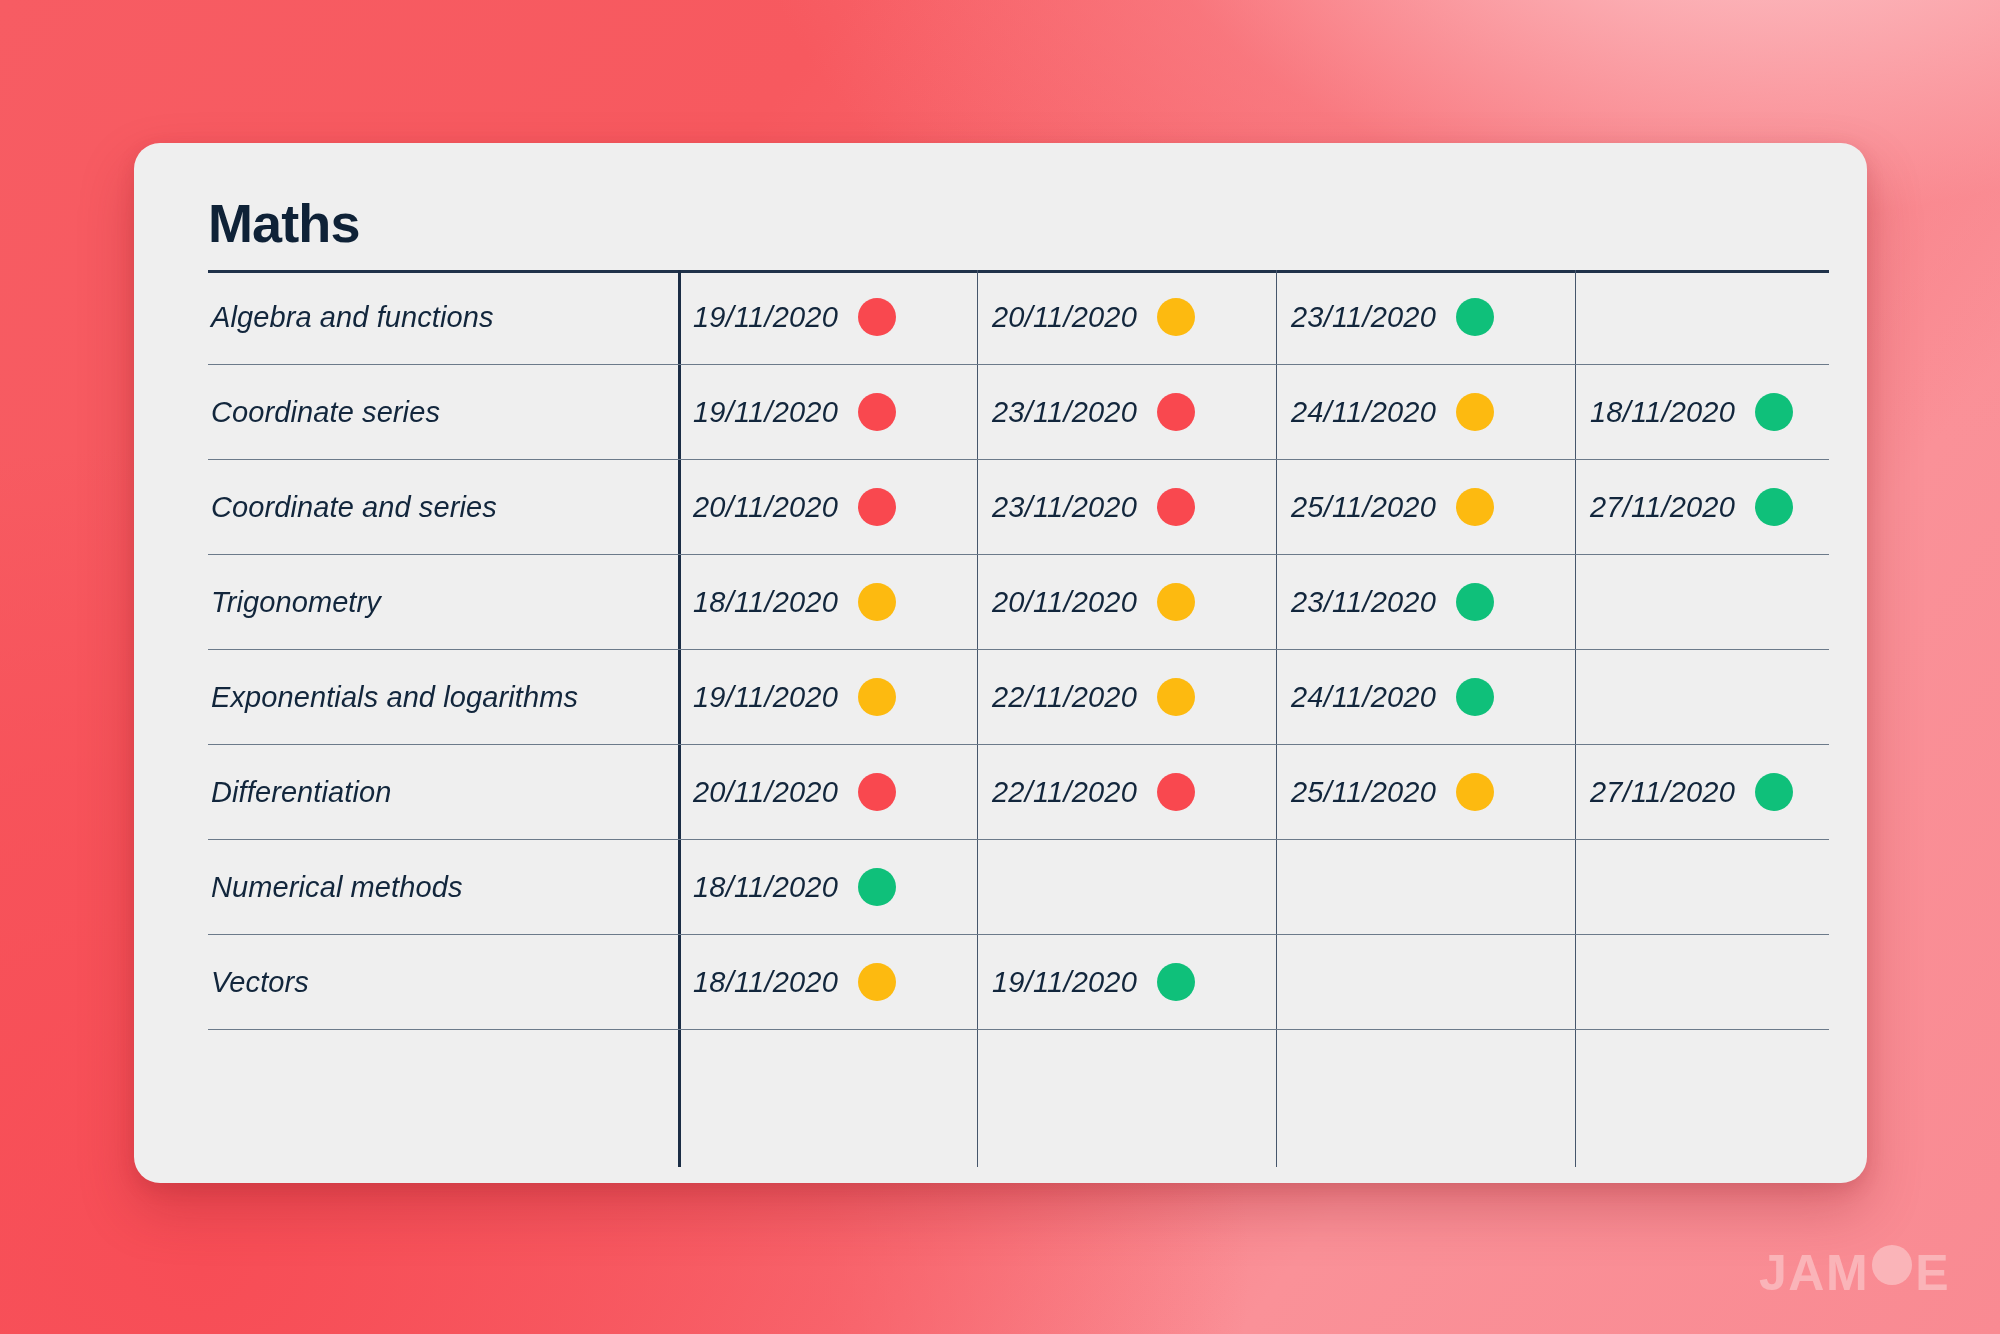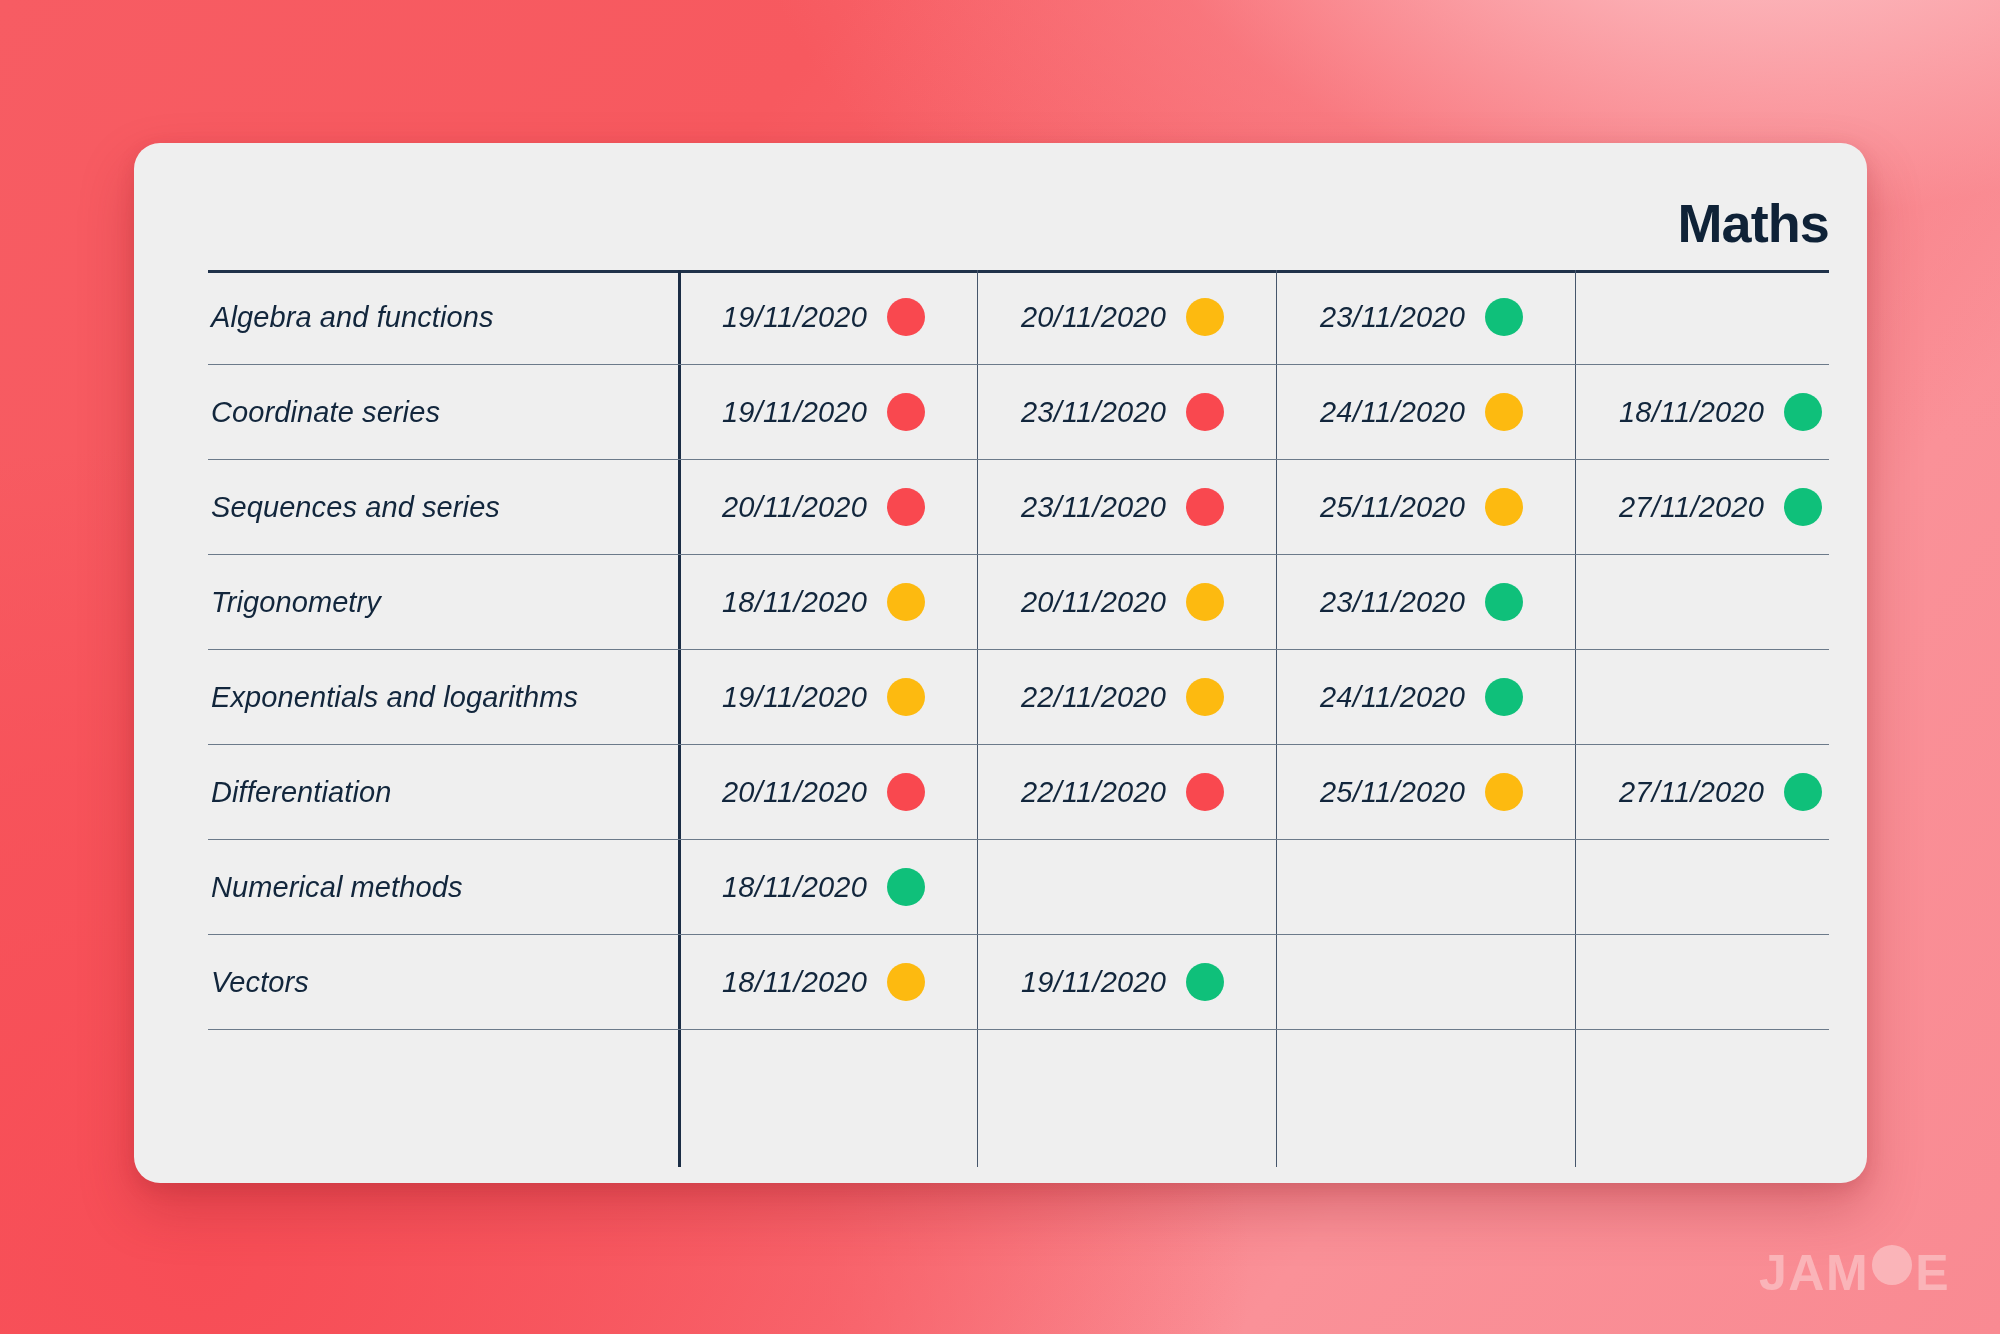--- a/index.html
+++ b/index.html
@@ -31,21 +31,20 @@
     position: absolute;
     left: 134px;
     top: 143px;
     width: 1733px;
     height: 1040px;
     background: #EFEFEF;
     border-radius: 26px;
     box-shadow: 0 26px 54px rgba(150, 28, 36, 0.30),
                 0 6px 18px rgba(150, 28, 36, 0.16);
     overflow: hidden;
-    text-align: right;
   }
 
   #card-inner {
     position: absolute;
     left: 38px;
     top: 0;
     right: 38px;
     bottom: 0;
   }
 
@@ -115,21 +114,21 @@
     position: relative;
     font-style: italic;
   }
 
   .cell.topic {
     width: 470px;
     padding-left: 3px;
   }
   .cell.datecell {
     width: 299px;
-    padding-left: 44px;
+    padding-left: 15px;
   }
 
   .topic-label {
     font-size: 29px;
     color: #12263C;
     letter-spacing: 0.1px;
     white-space: nowrap;
   }
 
   .date-text {
@@ -228,21 +227,21 @@
               <span class="date-text">24/11/2020</span>
               <span class="status-dot dot-amber"></span>
             </div>
             <div class="cell datecell">
               <span class="date-text">18/11/2020</span>
               <span class="status-dot dot-green"></span>
             </div>
           </div>
           <div class="trow">
             <div class="cell topic">
-              <span class="topic-label">Sequences and series</span>
+              <span class="topic-label">Coordinate and series</span>
             </div>
             <div class="cell datecell">
               <span class="date-text">20/11/2020</span>
               <span class="status-dot dot-red"></span>
             </div>
             <div class="cell datecell">
               <span class="date-text">23/11/2020</span>
               <span class="status-dot dot-red"></span>
             </div>
             <div class="cell datecell">

